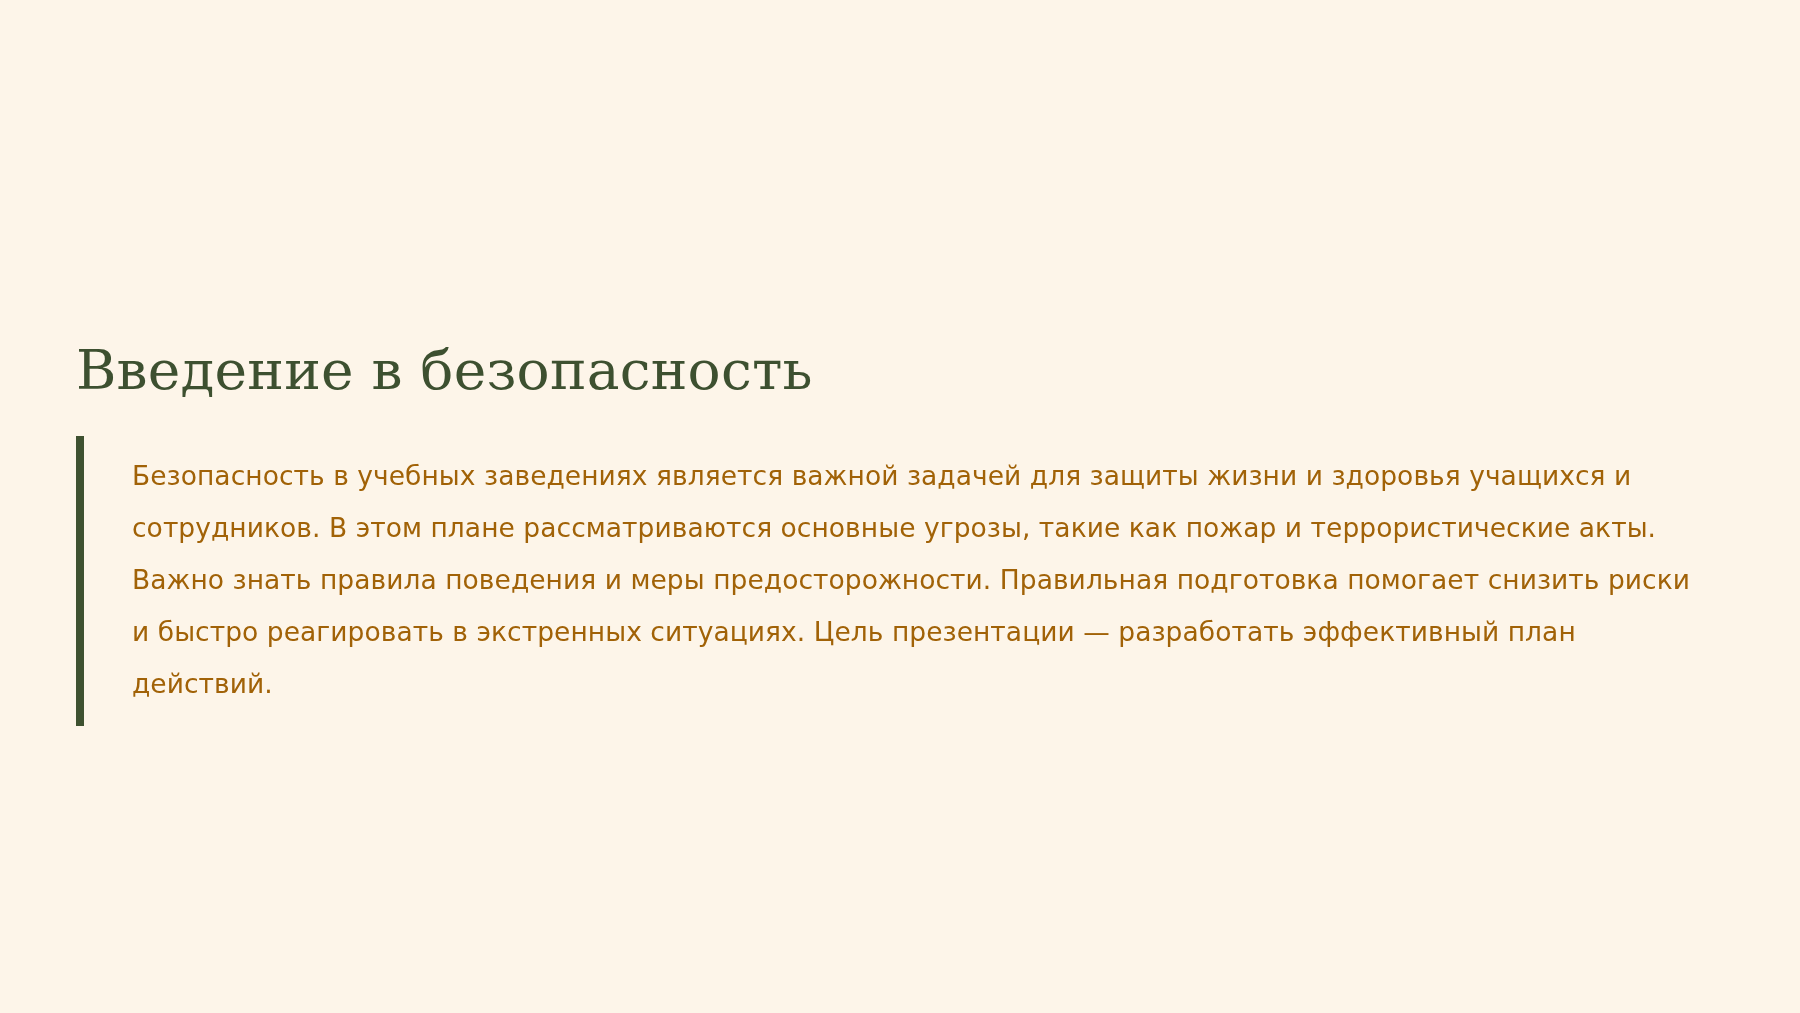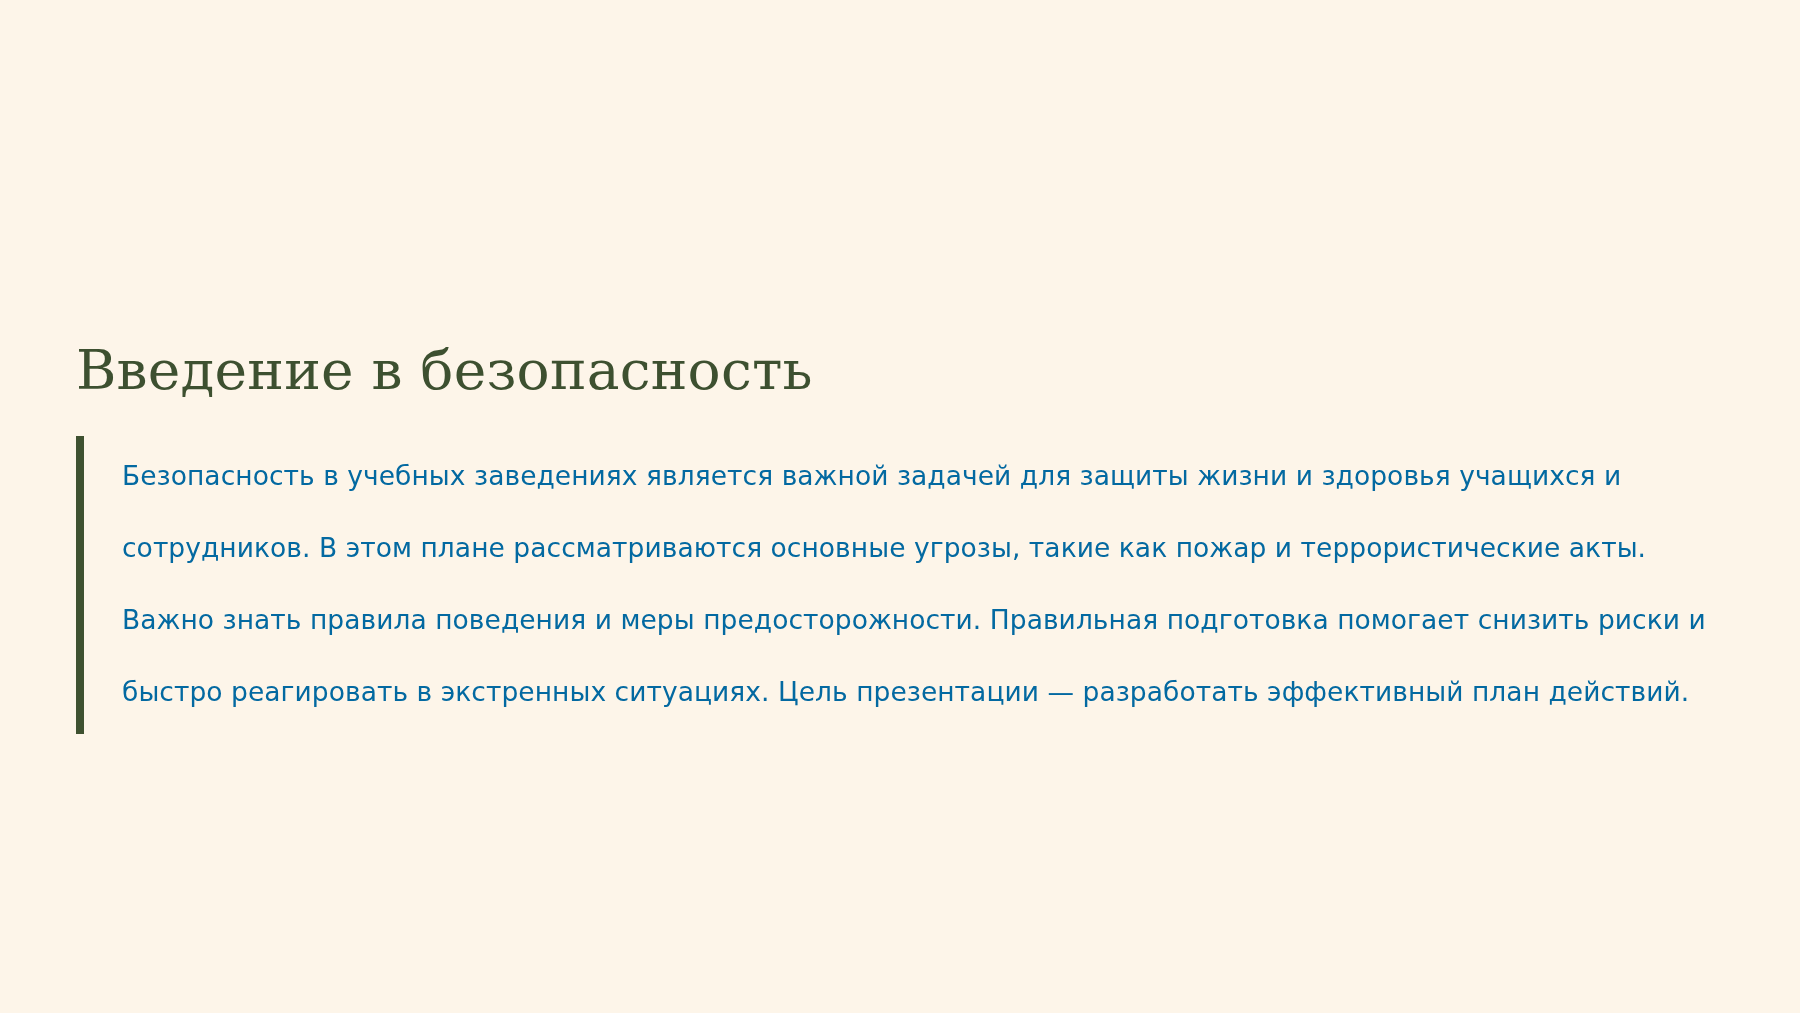--- a/index.html
+++ b/index.html
@@ -53,24 +53,24 @@
     width: 8px;
     background: #3e5130;
     border-radius: 0;
     margin-right: 38px;
   }
 
   .body-text {
     flex: 1 1 auto;
     font-family: "DejaVu Sans", "Liberation Sans", sans-serif;
     font-size: 26.5px;
-    line-height: 72px;
+    line-height: 52px;
     font-weight: 400;
-    color: #0369a1;
-    margin: 0;
+    color: #a16207;
+    margin: 10px;
     padding: 4px 0 6px 0;
     text-align: left;
     letter-spacing: 0.05px;
     max-width: 1590px;
   }
 </style>
 </head>
 <body>
 
 <div class="slide">

